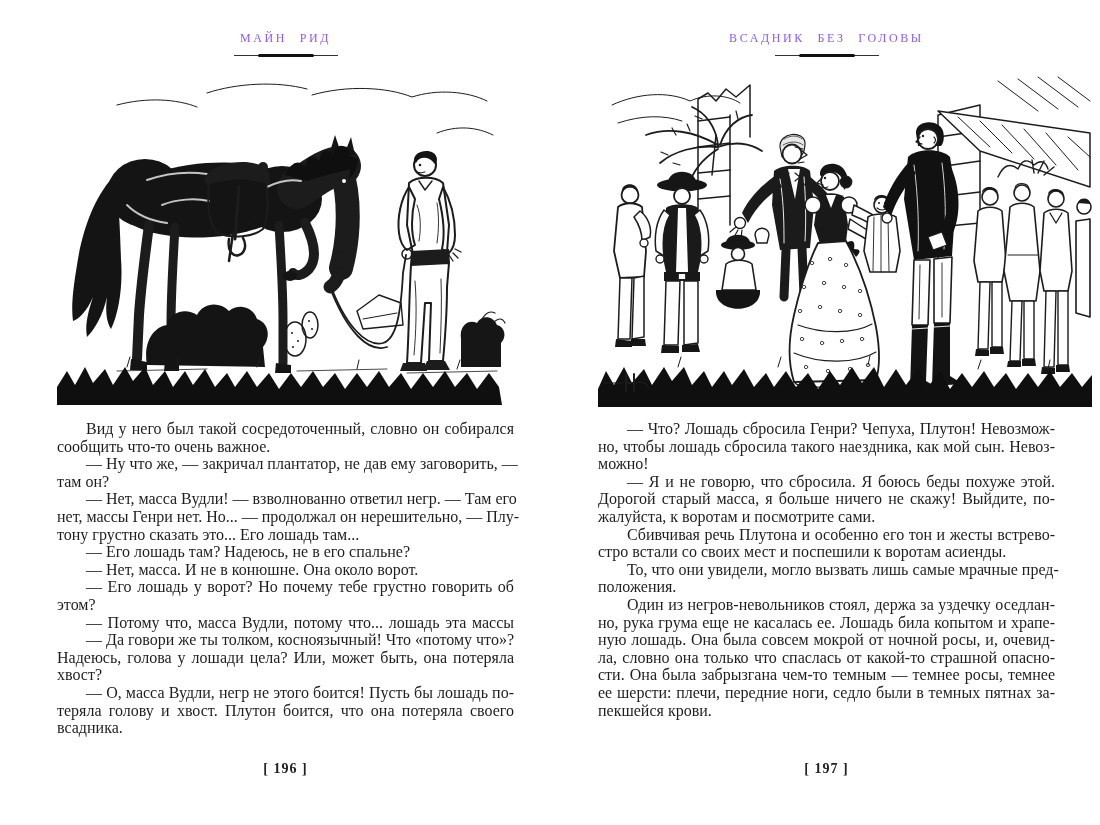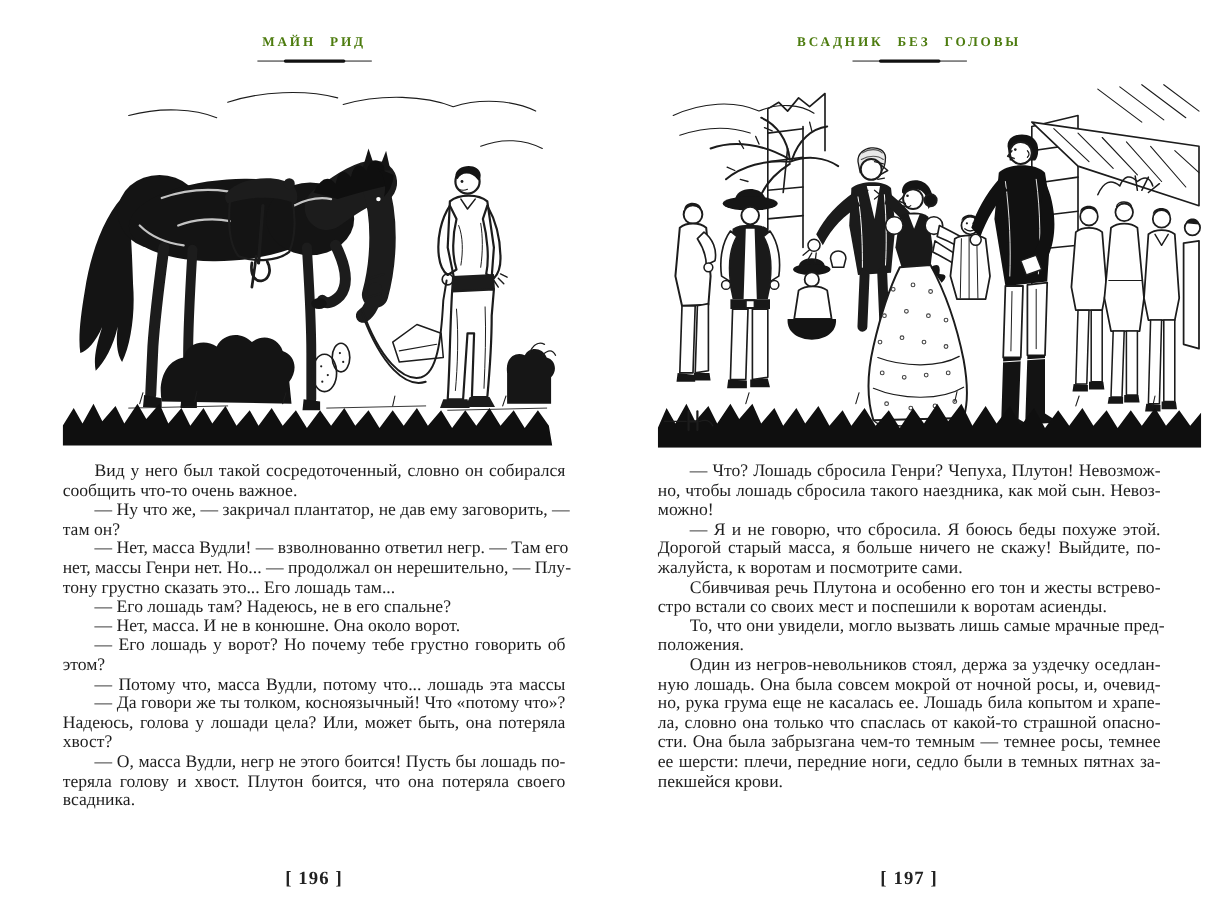--- a/index.html
+++ b/index.html
@@ -2,36 +2,36 @@
 <html lang="ru"><head>
 <meta charset="utf-8">
 <style>
   html,body{margin:0;padding:0;background:#ffffff;}
   .spread{position:relative;width:1100px;height:825px;background:#ffffff;overflow:hidden;
           font-family:"Liberation Serif","DejaVu Serif",serif;color:#1e1e1e;}
   .page{position:absolute;top:0;height:825px;}
   .page-left{left:57px;width:457px;}
   .page-right{left:598px;width:457px;}
   .running-head{position:absolute;top:31px;left:0;width:100%;text-align:center;
-    font-size:12px;font-weight:700;letter-spacing:2.6px;word-spacing:7px;color:#4d7c0f;}
+    font-size:12px;font-weight:400;letter-spacing:2.6px;word-spacing:7px;color:#8b5cf6;}
   .head-rule{position:absolute;top:54px;left:50%;transform:translateX(-50%);
     width:104px;height:3px;}
   .head-rule::before{content:"";position:absolute;left:0;top:1px;width:100%;height:1px;background:#333;}
   .head-rule::after{content:"";position:absolute;left:24px;top:0;width:56px;height:3px;border-radius:2px;background:#111;}
   .illu{position:absolute;top:75px;}
   .illu-left{left:0;width:457px;height:332px;}
   .illu-right{left:0;width:494px;height:332px;}
   .illu svg{display:block;width:100%;height:100%;}
   .body-text{position:absolute;top:420px;left:0;width:457px;
     font-size:16px;line-height:17.6px;}
   .line{text-align:justify;text-align-last:justify;height:17.6px;overflow:visible;white-space:nowrap;}
   .line.plast{text-align-last:left;}
   .line.pfirst{text-indent:29px;}
   .folio{position:absolute;top:761px;left:0;width:100%;text-align:center;
-    font-size:17px;font-weight:700;letter-spacing:1px;color:#222;margin-top:28px;}
+    font-size:14px;font-weight:700;letter-spacing:1px;color:#222;}
   .ink{stroke:#1c1c1c;fill:none;stroke-linecap:round;stroke-linejoin:round;}
 </style>
 </head>
 <body>
 
 <div class="spread">
 
   <div class="page page-left">
     <div class="running-head">МАЙН РИД</div>
     <div class="head-rule"></div>
@@ -369,22 +369,22 @@
         <div class="line">но, чтобы лошадь сбросила такого наездника, как мой сын. Невоз-</div>
         <div class="line plast">можно!</div>
         <div class="line pfirst">— Я и не говорю, что сбросила. Я боюсь беды похуже этой.</div>
         <div class="line">Дорогой старый масса, я больше ничего не скажу! Выйдите, по-</div>
         <div class="line plast">жалуйста, к воротам и посмотрите сами.</div>
         <div class="line pfirst">Сбивчивая речь Плутона и особенно его тон и жесты встрево-</div>
         <div class="line plast">стро встали со своих мест и поспешили к воротам асиенды.</div>
         <div class="line pfirst">То, что они увидели, могло вызвать лишь самые мрачные пред-</div>
         <div class="line plast">положения.</div>
         <div class="line pfirst">Один из негров-невольников стоял, держа за уздечку оседлан-</div>
+        <div class="line">но, рука грума еще не касалась ее. Лошадь била копытом и храпе-</div>
         <div class="line">ную лошадь. Она была совсем мокрой от ночной росы, и, очевид-</div>
-        <div class="line">но, рука грума еще не касалась ее. Лошадь била копытом и храпе-</div>
         <div class="line">ла, словно она только что спаслась от какой-то страшной опасно-</div>
         <div class="line">сти. Она была забрызгана чем-то темным — темнее росы, темнее</div>
         <div class="line">ее шерсти: плечи, передние ноги, седло были в темных пятнах за-</div>
         <div class="line plast">пекшейся крови.</div>
       </div>
     <div class="folio">[ 197 ]</div>
   </div>
 
 </div>
 

